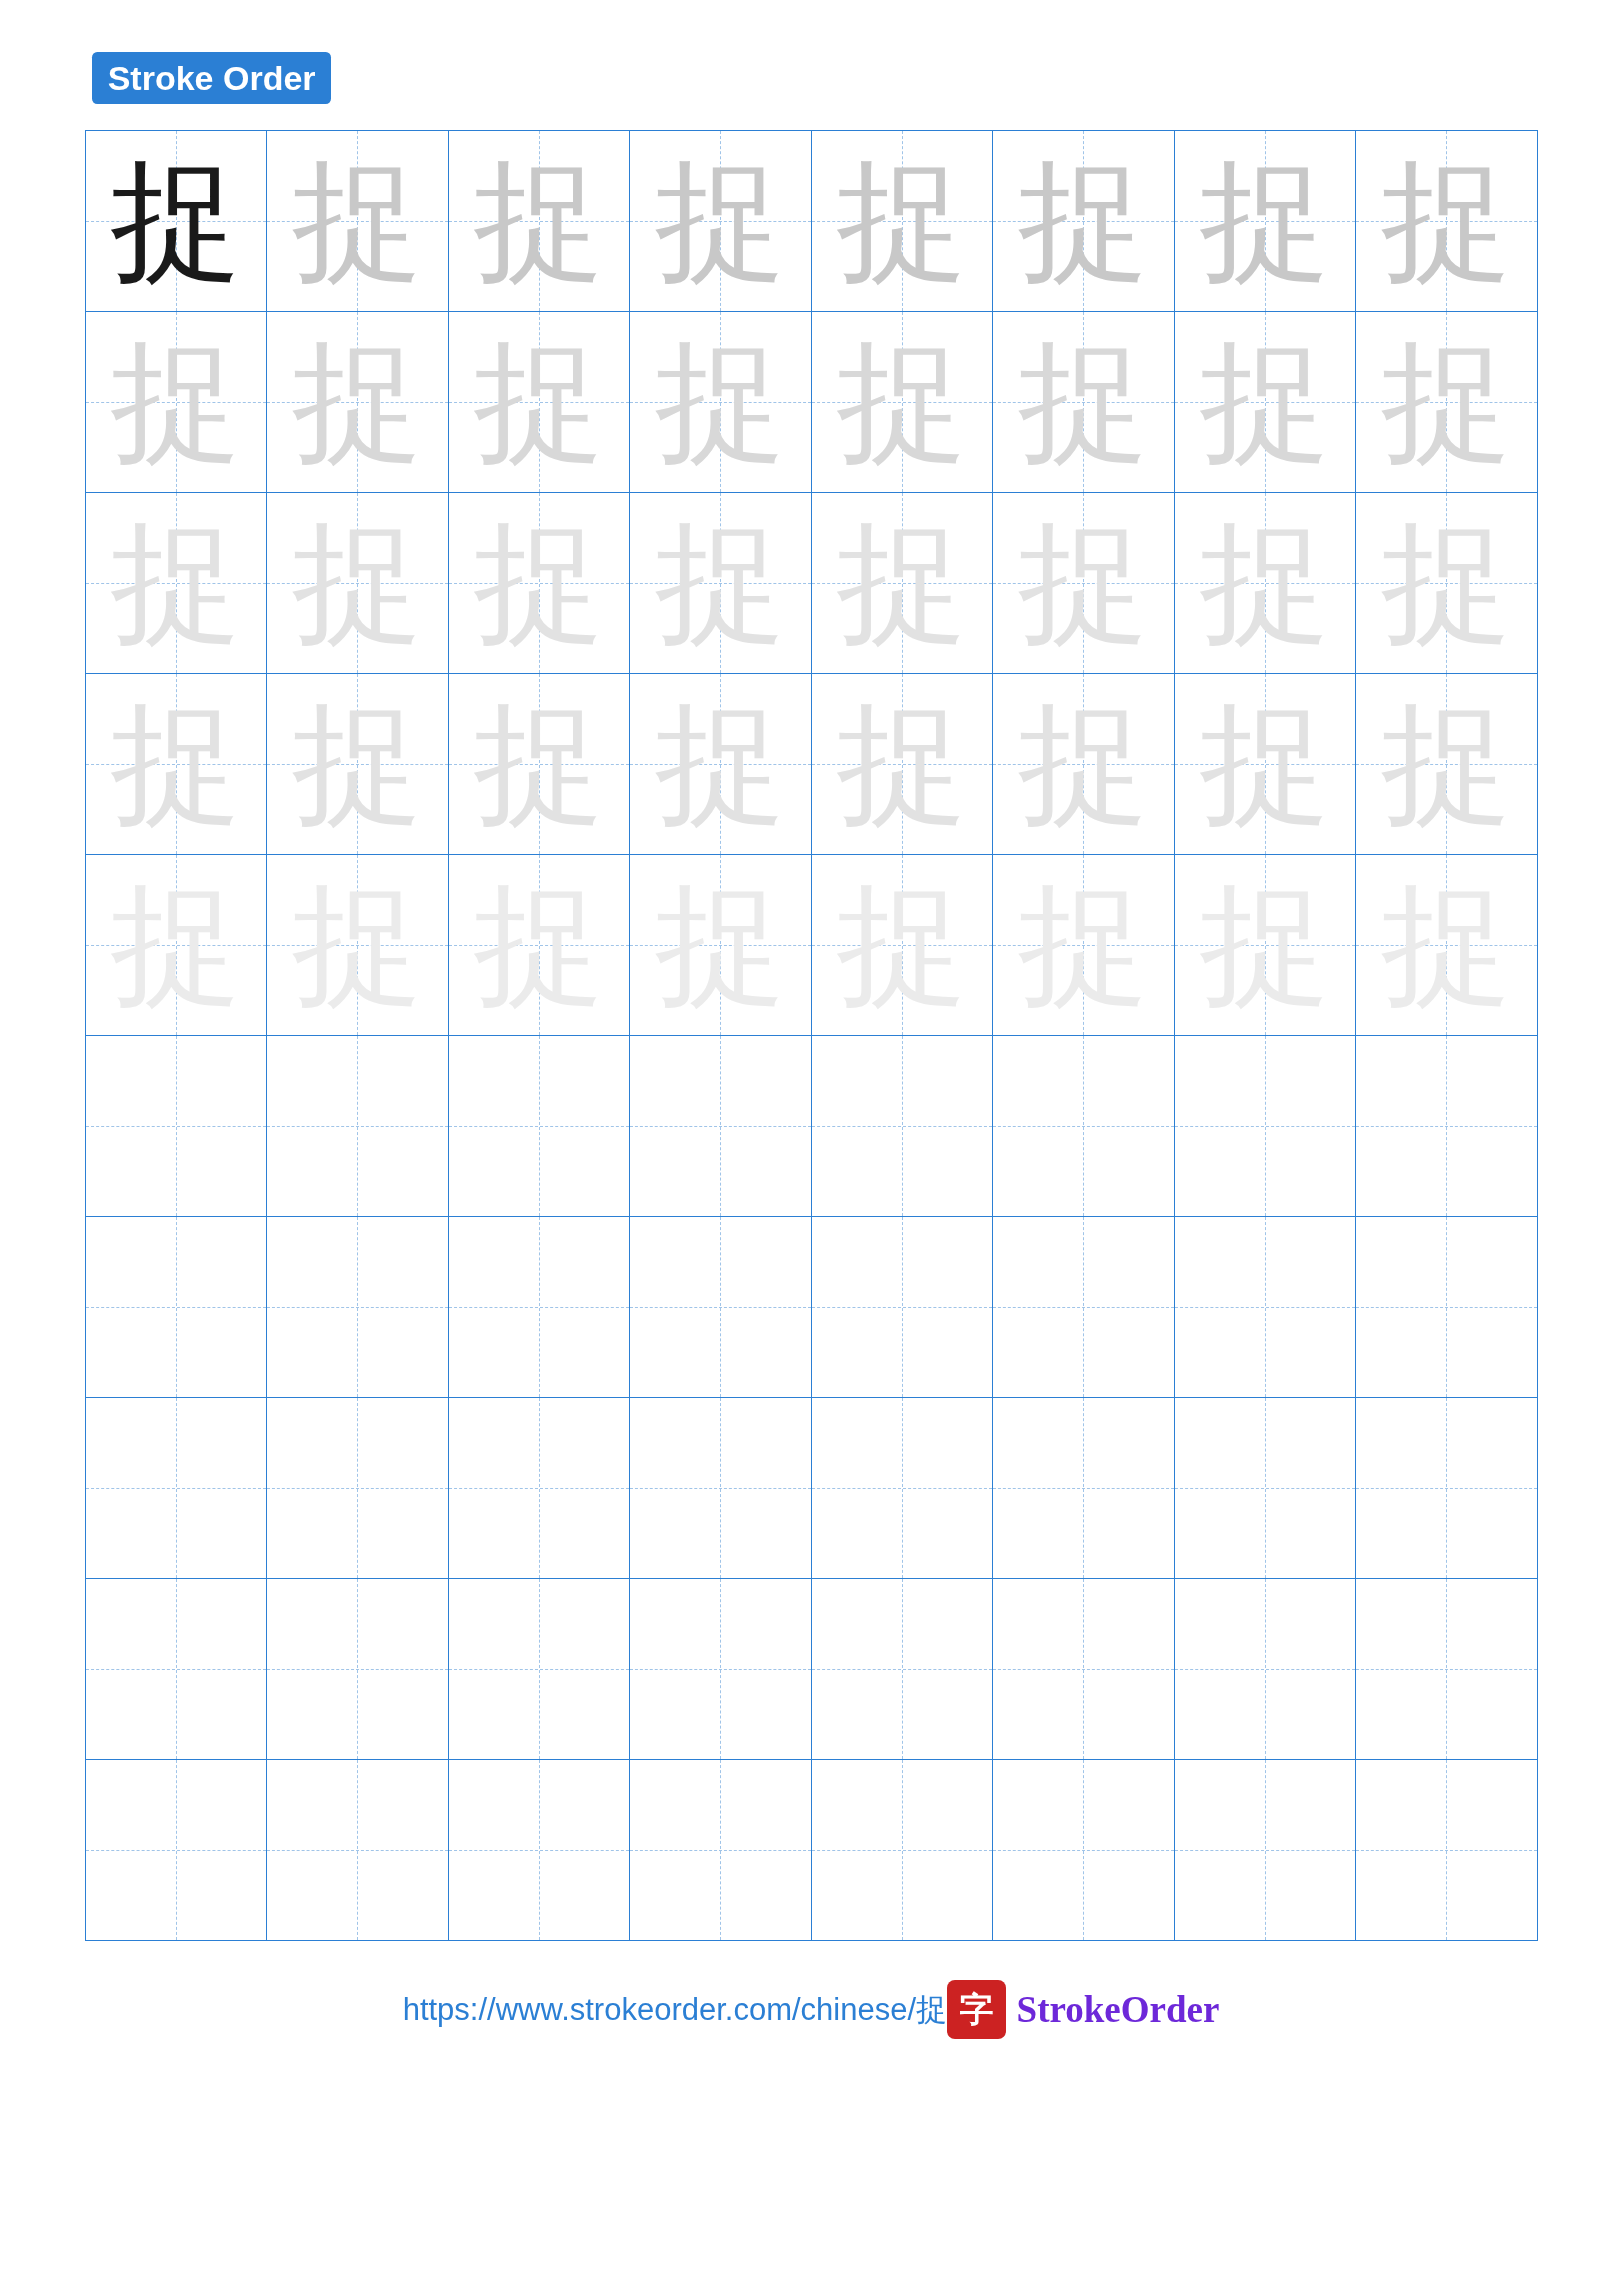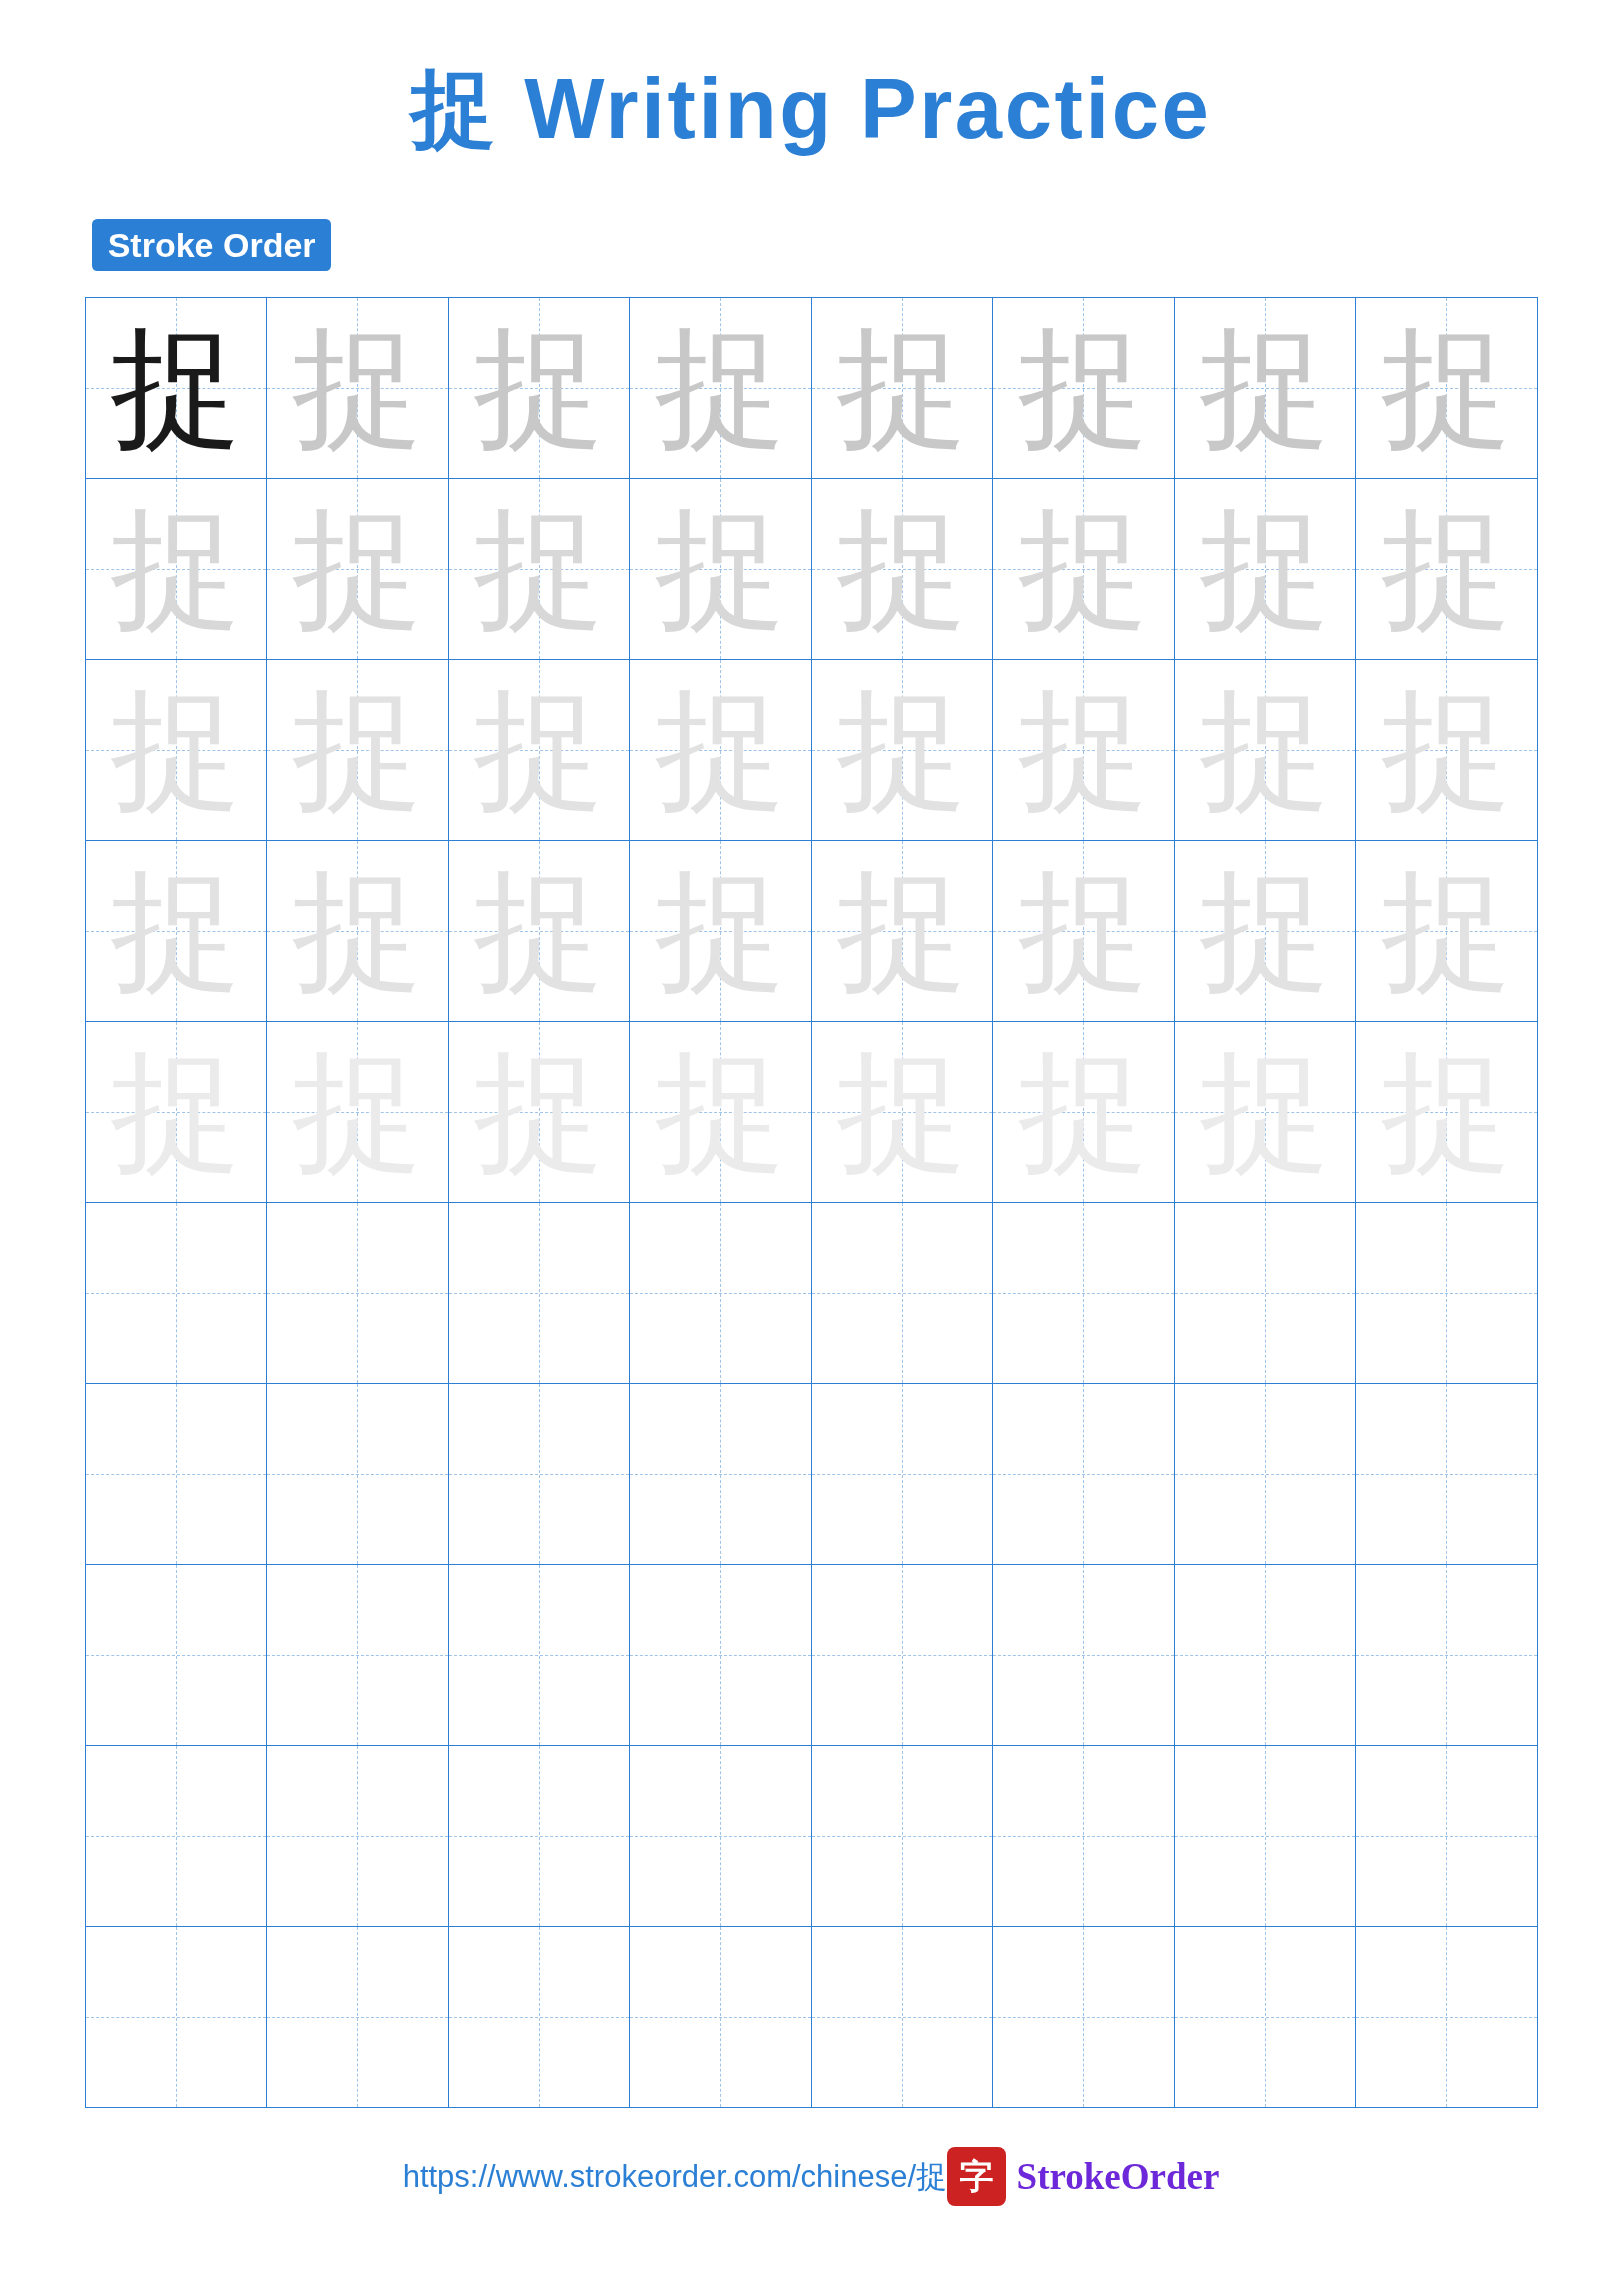--- a/index.html
+++ b/index.html
@@ -168,23 +168,20 @@
       font-weight: bold;
       color: #6d28d9;
       font-family: Liberation Serif, serif;
     }
   </style>
 </head>
 <body>
 
 <div class="page">
 
-  <h1 class="title">
-    <span>捉 Writing Practice</span>
-  </h1>
 
   <div class="stroke-order-row">
     <span class="stroke-order-badge">Stroke Order</span>
   </div>
 
   <table class="practice-grid">
 
     <tbody>
         <tr>
       <td><span class="char-cell char-dark">捉</span></td>

